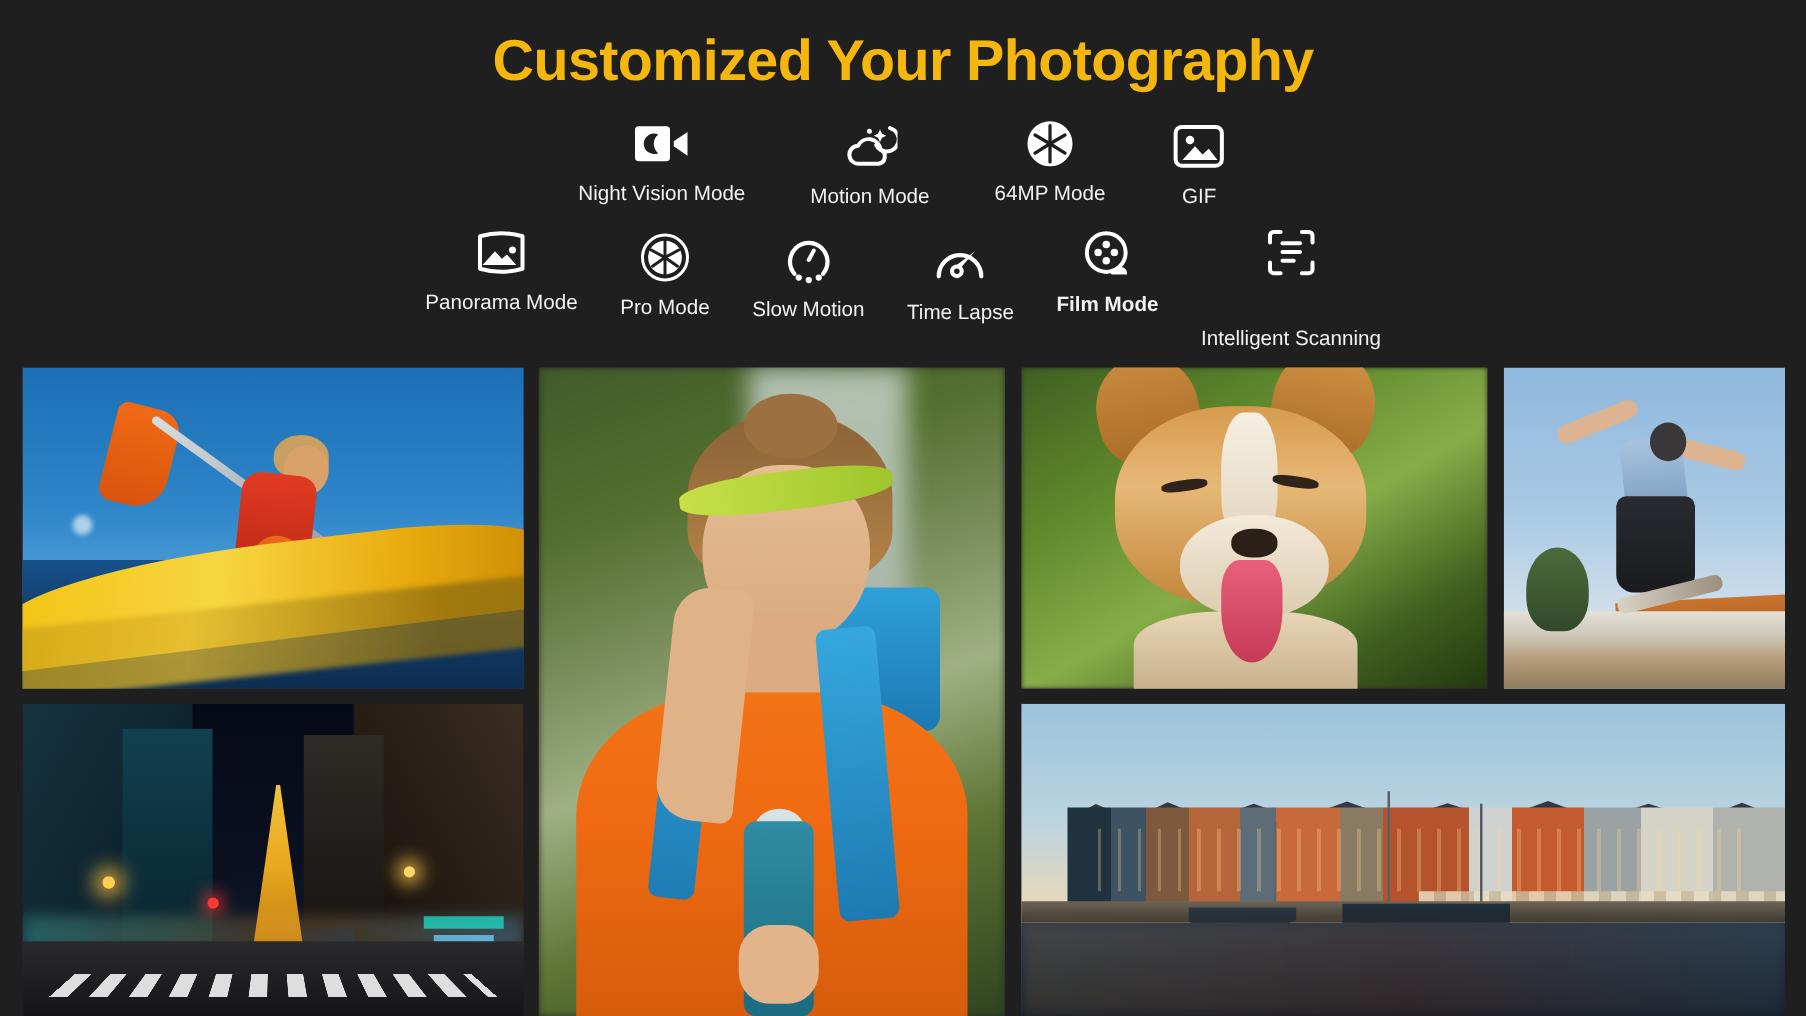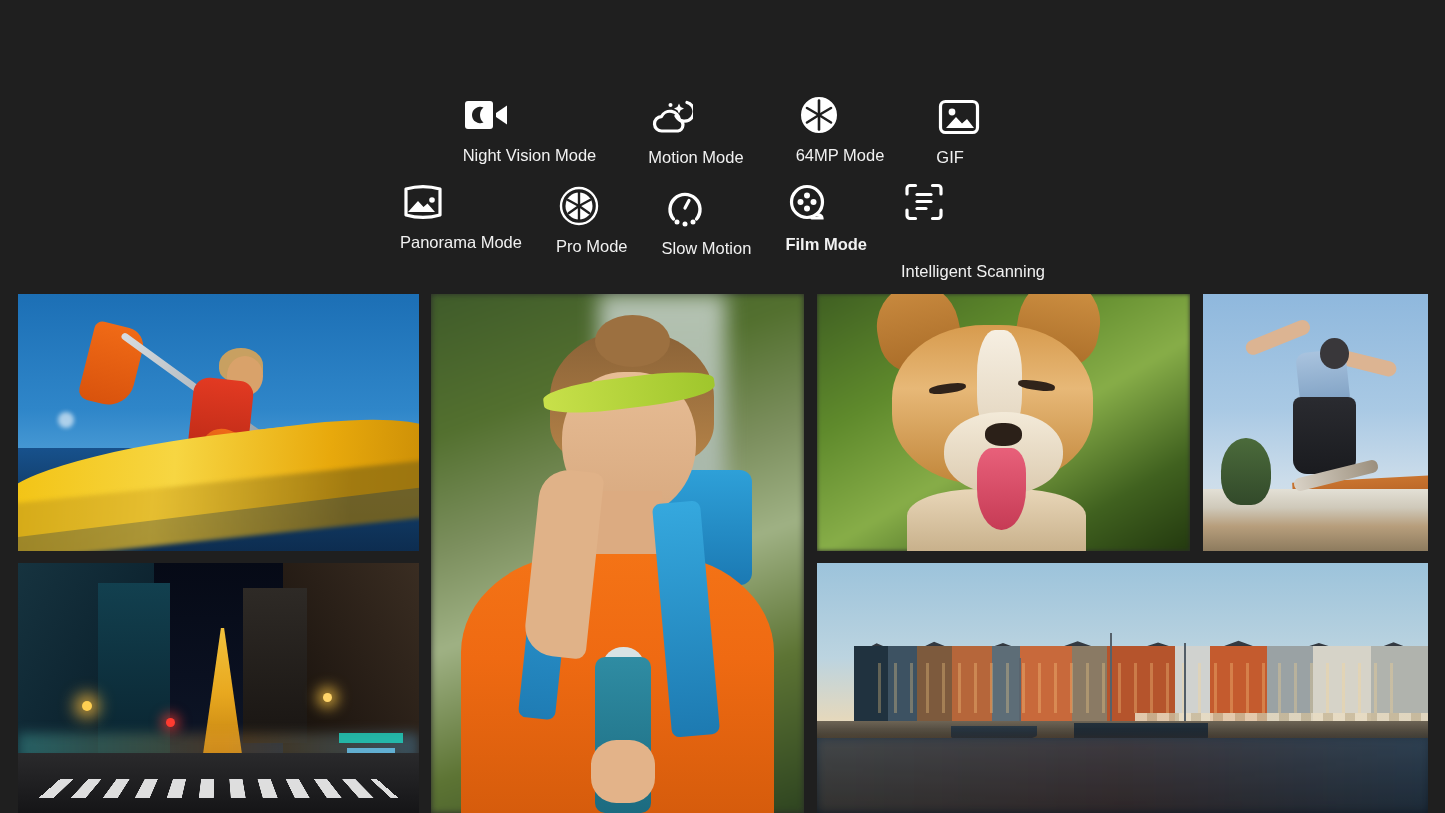--- a/index.html
+++ b/index.html
@@ -47,21 +47,21 @@
     display: flex;
     justify-content: center;
     align-items: flex-start;
   }
   .mode-row.row1 { gap: 52px; }
   .mode-row.row2 { gap: 34px; margin-top: 10px; }
 
   .mode {
     display: flex;
     flex-direction: column;
-    align-items: flex-start;
+    align-items: center;
     width: auto;
   }
   .mode .glyph {
     width: 46px;
     height: 46px;
     display: flex;
     align-items: center;
     justify-content: center;
   }
   .mode .glyph svg { display: block; }
@@ -477,20 +477,21 @@
   }
   .p6 .mast1 { left: 48%; top: 28%; width: 2px; height: 38%; background: #56616b; }
   .p6 .mast2 { left: 33%; top: 38%; width: 2px; height: 28%; background: #5a656f; }
   .p6 .mast3 { left: 60%; top: 32%; width: 2px; height: 34%; background: #525d67; }
 </style>
 </head>
 <body>
 
 <div class="page">
 
+  <div class="headline">Customized Your Photography</div>
 
   <div class="modes">
 
     <div class="mode-row row1">
 
       <div class="mode m-nightvision">
         <span class="glyph">
           <svg width="46" height="34" viewBox="0 0 46 34">
             <path d="M2 6a3 3 0 0 1 3-3h22a3 3 0 0 1 3 3v22a3 3 0 0 1-3 3H5a3 3 0 0 1-3-3z" fill="#ffffff"></path>
             <path d="M20.5 9.5a8.2 8.2 0 1 0 0 15 9.8 9.8 0 0 1 0-15z" fill="#1f1f1f"></path>
@@ -581,20 +582,31 @@
             <path d="M8.5 31a15 15 0 1 1 23 0" fill="none" stroke="#ffffff" stroke-width="3.4" stroke-linecap="round"></path>
             <path d="M20 20 24 12.5" stroke="#ffffff" stroke-width="3.2" stroke-linecap="round"></path>
             <circle cx="12" cy="34" r="2.5" fill="#ffffff"></circle>
             <circle cx="20" cy="36" r="2.5" fill="#ffffff"></circle>
             <circle cx="28" cy="34" r="2.5" fill="#ffffff"></circle>
           </svg>
         </span>
         <span class="label">Slow Motion</span>
       </div>
 
+      <div class="mode m-timelapse">
+        <span class="glyph">
+          <svg width="42" height="34" viewBox="0 0 42 34">
+            <path d="M4 28a17 17 0 0 1 34 0" fill="none" stroke="#ffffff" stroke-width="3.4" stroke-linecap="round"></path>
+            <path d="M33 8 21 22l-4-2z" fill="#ffffff"></path>
+            <circle cx="18.5" cy="24" r="5.5" fill="#ffffff"></circle>
+            <circle cx="18.5" cy="24" r="2.2" fill="#1f1f1f"></circle>
+          </svg>
+        </span>
+        <span class="label">Time Lapse</span>
+      </div>
 
       <div class="mode m-filmmode">
         <span class="glyph">
           <svg width="40" height="40" viewBox="0 0 40 40">
             <circle cx="19" cy="18" r="15.5" fill="none" stroke="#ffffff" stroke-width="3.2"></circle>
             <circle cx="19" cy="11.5" r="3" fill="#ffffff"></circle>
             <circle cx="25.5" cy="18" r="3" fill="#ffffff"></circle>
             <circle cx="19" cy="24.5" r="3" fill="#ffffff"></circle>
             <circle cx="12.5" cy="18" r="3" fill="#ffffff"></circle>
             <path d="M28 30.5c3.5 0 6 1.5 6 3.5H24" fill="none" stroke="#ffffff" stroke-width="3.2" stroke-linecap="round"></path>

